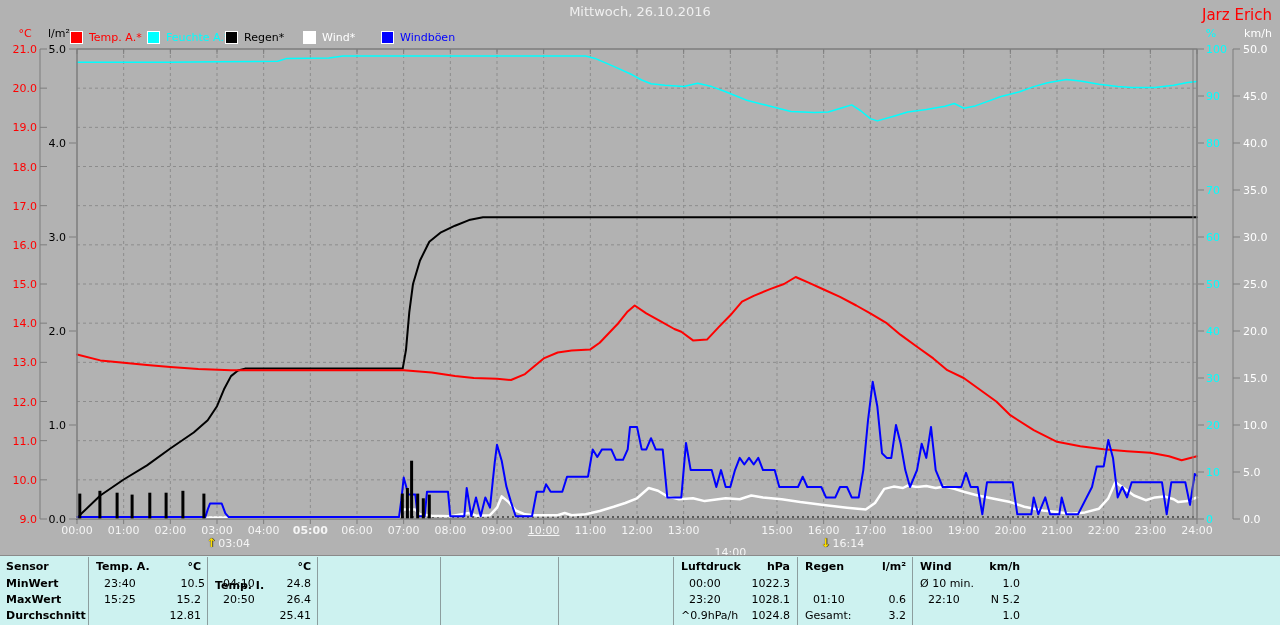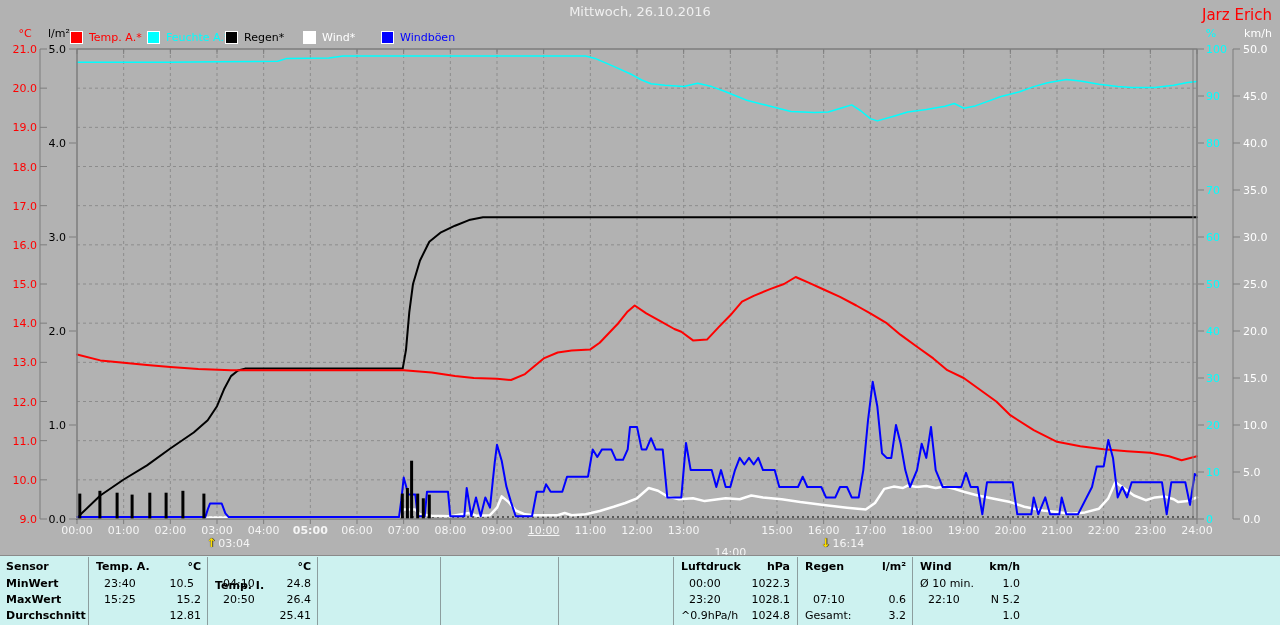--- a/index.html
+++ b/index.html
@@ -298,42 +298,42 @@
       <div class="divider" style="left: 673px;"></div>
       <div class="divider" style="left: 797px;"></div>
       <div class="divider" style="left: 912px;"></div>
       <div class="cell bold" style="left: 6px; top: 3px;">Sensor</div>
       <div class="cell bold" style="left: 6px; top: 20px;">MinWert</div>
       <div class="cell bold" style="left: 6px; top: 36px;">MaxWert</div>
       <div class="cell bold" style="left: 6px; top: 52px;">Durchschnitt</div>
       <div class="cell bold" style="left: 96px; top: 3px;">Temp. A.</div>
       <div class="cell bold r" style="left: 96px; top: 3px; width: 105px;">°C</div>
       <div class="cell" style="left: 104px; top: 20px;">23:40</div>
-      <div class="cell r" style="left: 89px; top: 20px; width: 105px;">10.5</div>
+      <div class="cell r" style="left: 100px; top: 20px; width: 105px;">10.5</div>
       <div class="cell" style="left: 104px; top: 36px;">15:25</div>
       <div class="cell r" style="left: 96px; top: 36px; width: 105px;">15.2</div>
       <div class="cell r" style="left: 96px; top: 52px; width: 105px;">12.81</div>
       <div class="cell bold" style="left: 215px; top: 3px; margin-top: 19px;">Temp. I.</div>
       <div class="cell bold r" style="left: 215px; top: 3px; width: 96px;">°C</div>
       <div class="cell" style="left: 223px; top: 20px;">04:10</div>
       <div class="cell r" style="left: 215px; top: 20px; width: 96px;">24.8</div>
       <div class="cell" style="left: 223px; top: 36px;">20:50</div>
       <div class="cell r" style="left: 215px; top: 36px; width: 96px;">26.4</div>
       <div class="cell r" style="left: 215px; top: 52px; width: 96px;">25.41</div>
       <div class="cell bold" style="left: 681px; top: 3px;">Luftdruck</div>
       <div class="cell bold r" style="left: 681px; top: 3px; width: 109px;">hPa</div>
       <div class="cell" style="left: 689px; top: 20px;">00:00</div>
       <div class="cell r" style="left: 681px; top: 20px; width: 109px;">1022.3</div>
       <div class="cell" style="left: 689px; top: 36px;">23:20</div>
       <div class="cell r" style="left: 681px; top: 36px; width: 109px;">1028.1</div>
       <div class="cell" style="left: 681px; top: 52px;">^0.9hPa/h</div>
       <div class="cell r" style="left: 681px; top: 52px; width: 109px;">1024.8</div>
       <div class="cell bold" style="left: 805px; top: 3px;">Regen</div>
       <div class="cell bold r" style="left: 805px; top: 3px; width: 101px;">l/m²</div>
-      <div class="cell" style="left: 813px; top: 36px;">07:10</div>
+      <div class="cell" style="left: 813px; top: 36px;">01:10</div>
       <div class="cell r" style="left: 805px; top: 36px; width: 101px;">0.6</div>
       <div class="cell" style="left: 805px; top: 52px;">Gesamt:</div>
       <div class="cell r" style="left: 805px; top: 52px; width: 101px;">3.2</div>
       <div class="cell bold" style="left: 920px; top: 3px;">Wind</div>
       <div class="cell bold r" style="left: 920px; top: 3px; width: 100px;">km/h</div>
       <div class="cell" style="left: 920px; top: 20px;">Ø 10 min.</div>
       <div class="cell r" style="left: 920px; top: 20px; width: 100px;">1.0</div>
       <div class="cell" style="left: 928px; top: 36px;">22:10</div>
       <div class="cell r" style="left: 920px; top: 36px; width: 100px;">N 5.2</div>
       <div class="cell r" style="left: 920px; top: 52px; width: 100px;">1.0</div>

